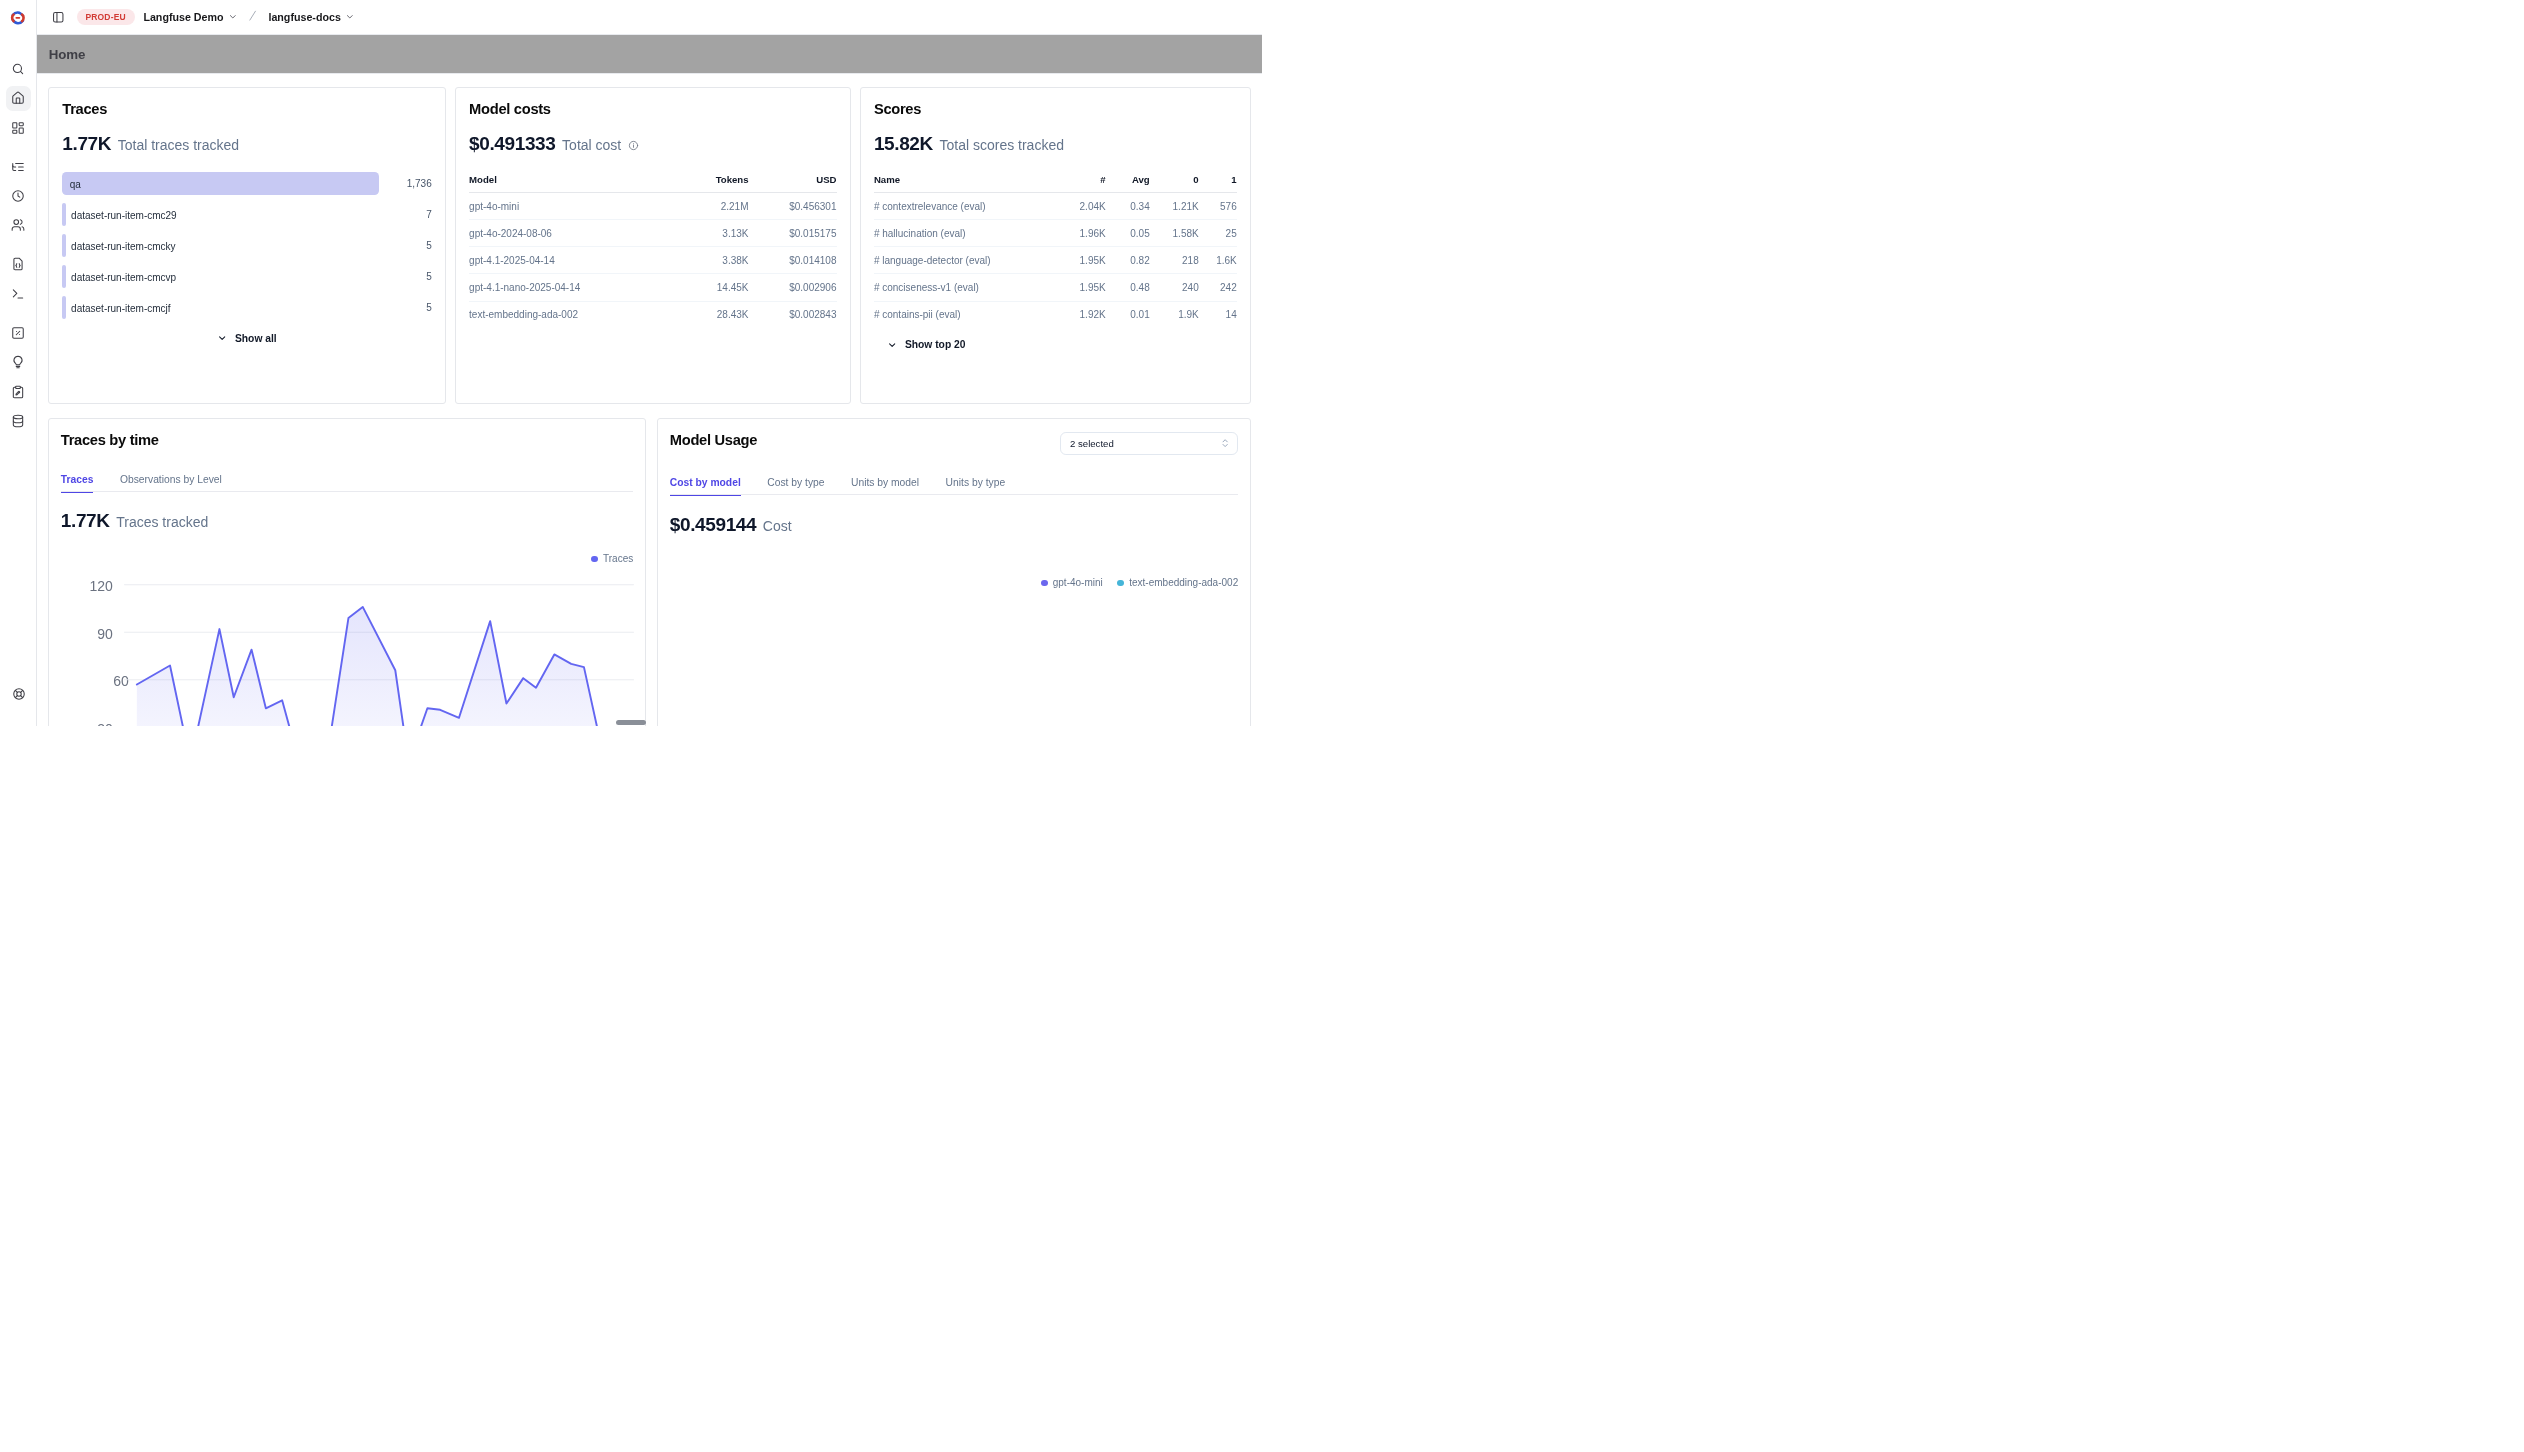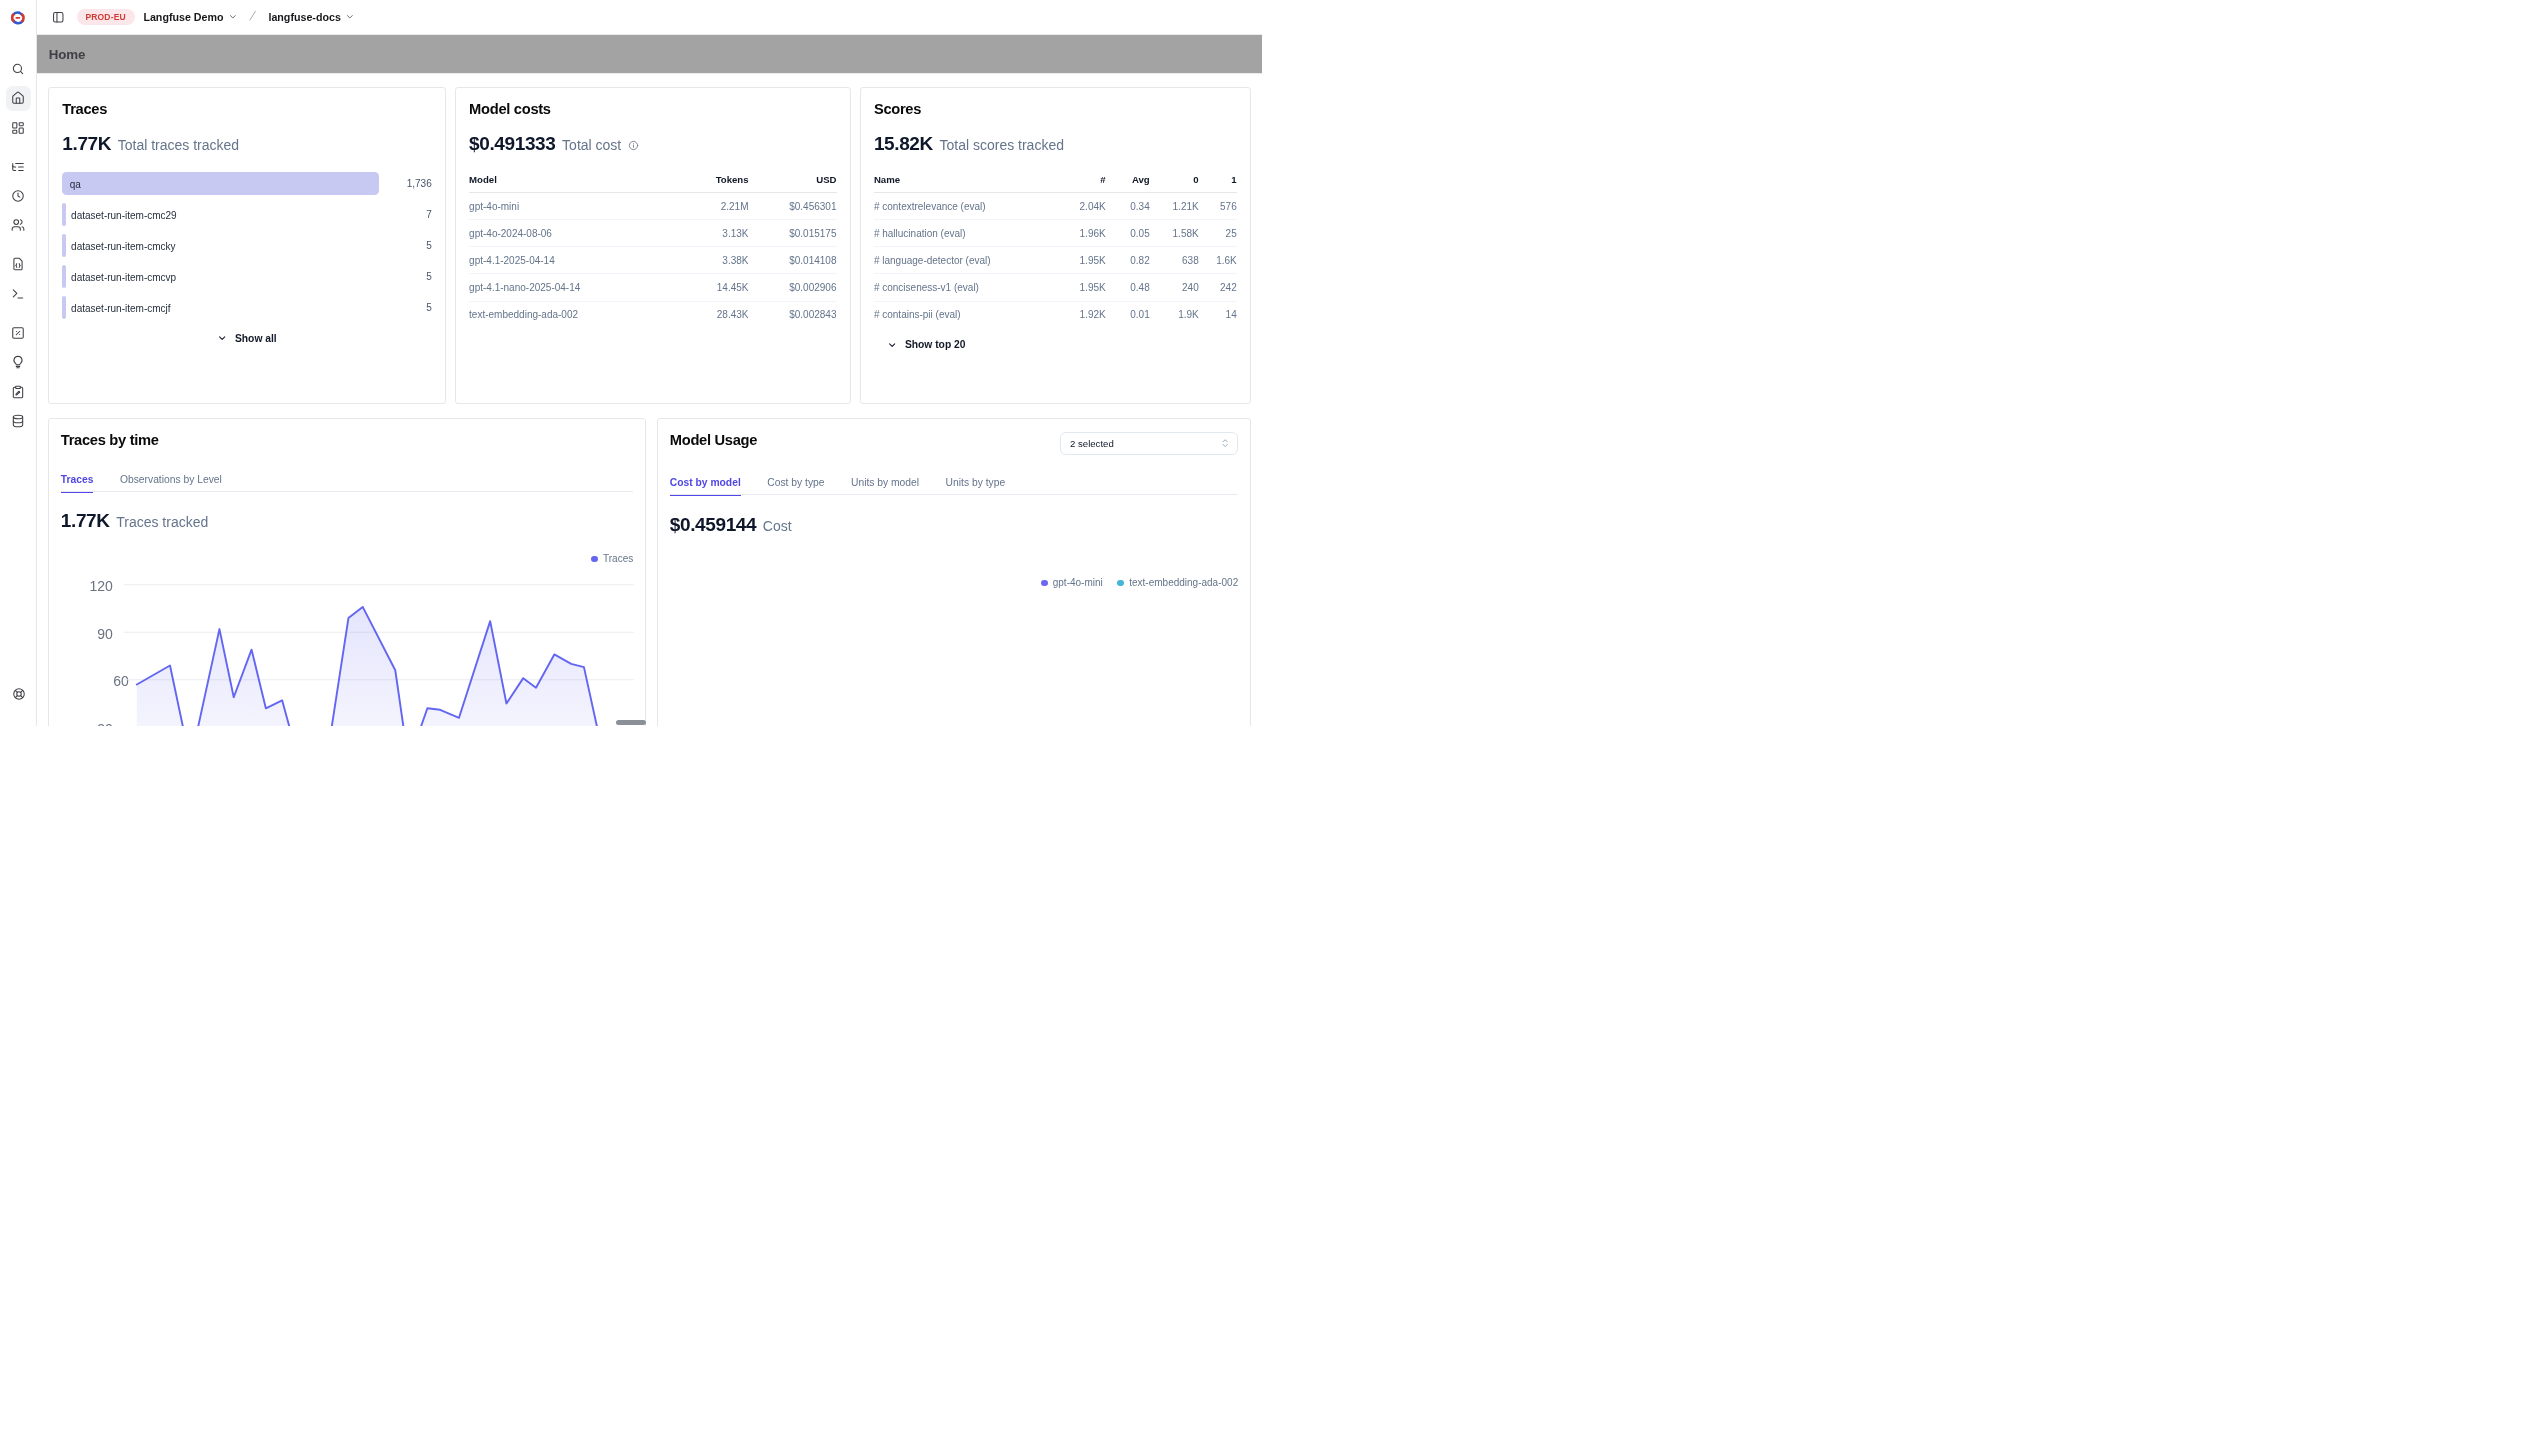--- a/index.html
+++ b/index.html
@@ -379,21 +379,21 @@
                 <span class="c-name"># hallucination (eval)</span>
                 <span class="c-r" style="width: 47px;">1.96K</span>
                 <span class="c-r" style="width: 44px;">0.05</span>
                 <span class="c-r" style="width: 49px;">1.58K</span>
                 <span class="c-r" style="width: 38px;">25</span>
               </div>
               <div class="t-row">
                 <span class="c-name"># language-detector (eval)</span>
                 <span class="c-r" style="width: 47px;">1.95K</span>
                 <span class="c-r" style="width: 44px;">0.82</span>
-                <span class="c-r" style="width: 49px;">638</span>
+                <span class="c-r" style="width: 49px;">218</span>
                 <span class="c-r" style="width: 38px;">1.6K</span>
               </div>
               <div class="t-row">
                 <span class="c-name"># conciseness-v1 (eval)</span>
                 <span class="c-r" style="width: 47px;">1.95K</span>
                 <span class="c-r" style="width: 44px;">0.48</span>
                 <span class="c-r" style="width: 49px;">240</span>
                 <span class="c-r" style="width: 38px;">242</span>
               </div>
               <div class="t-row">

